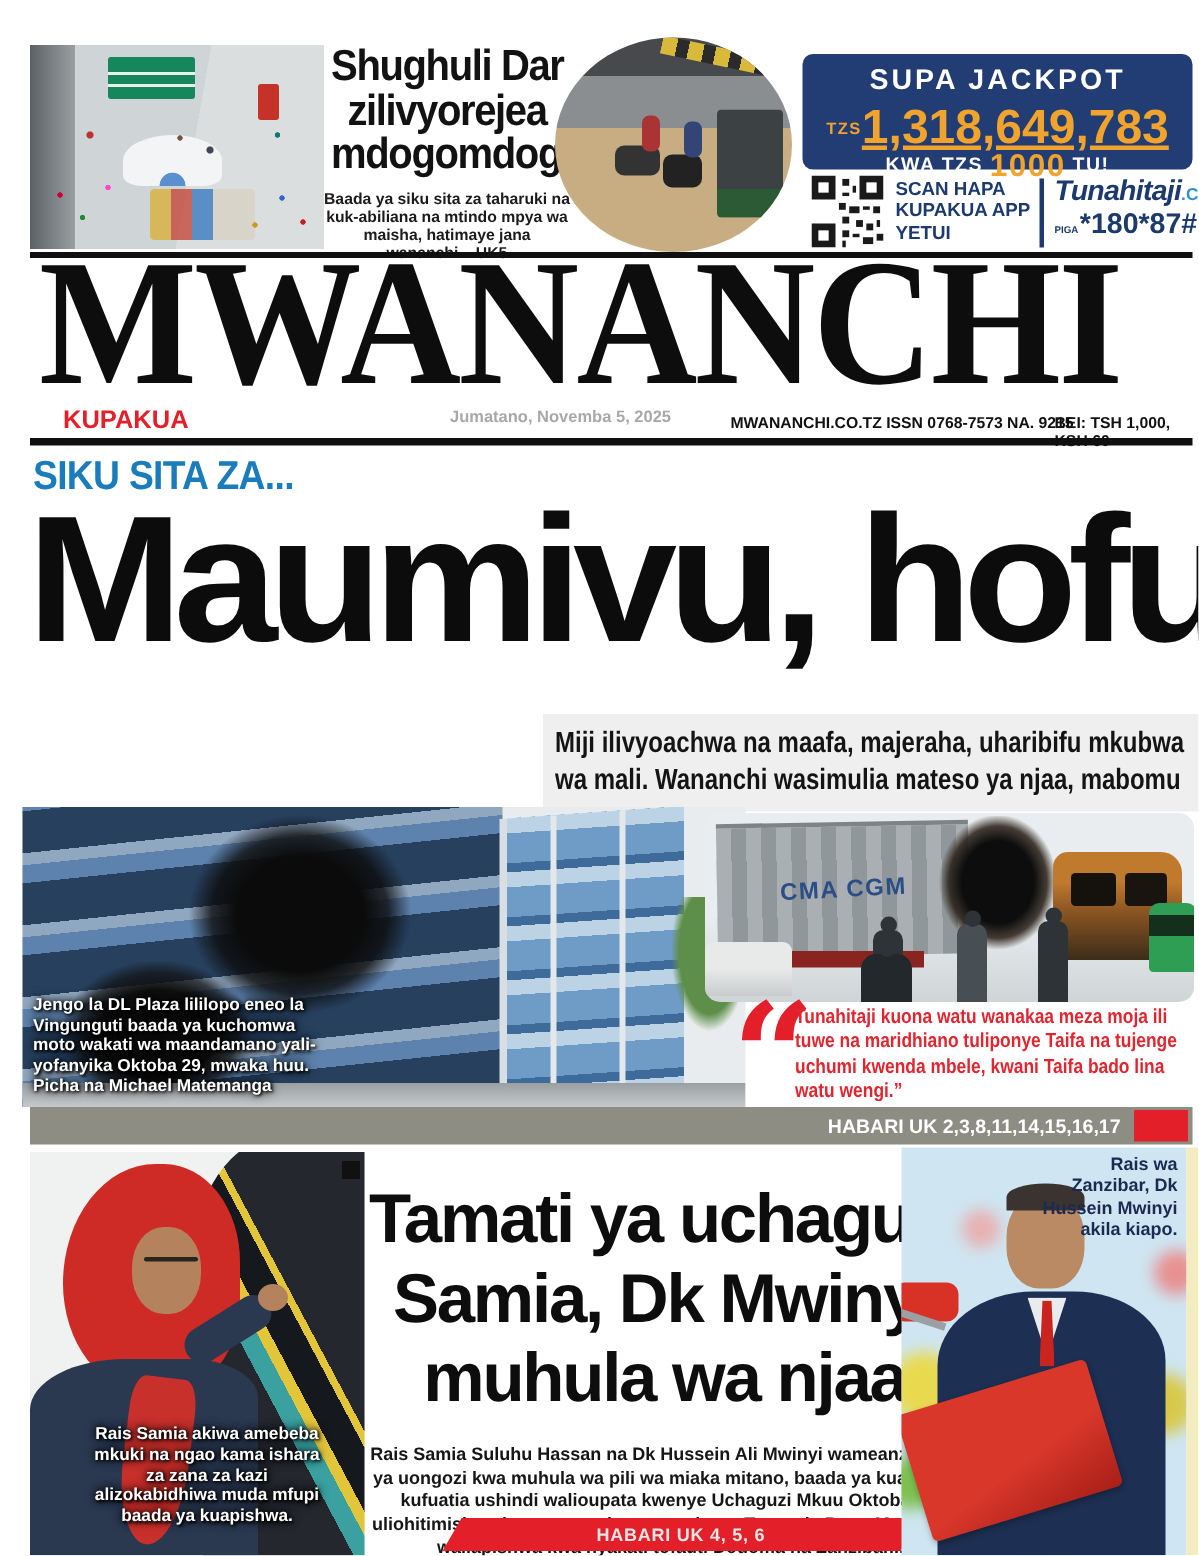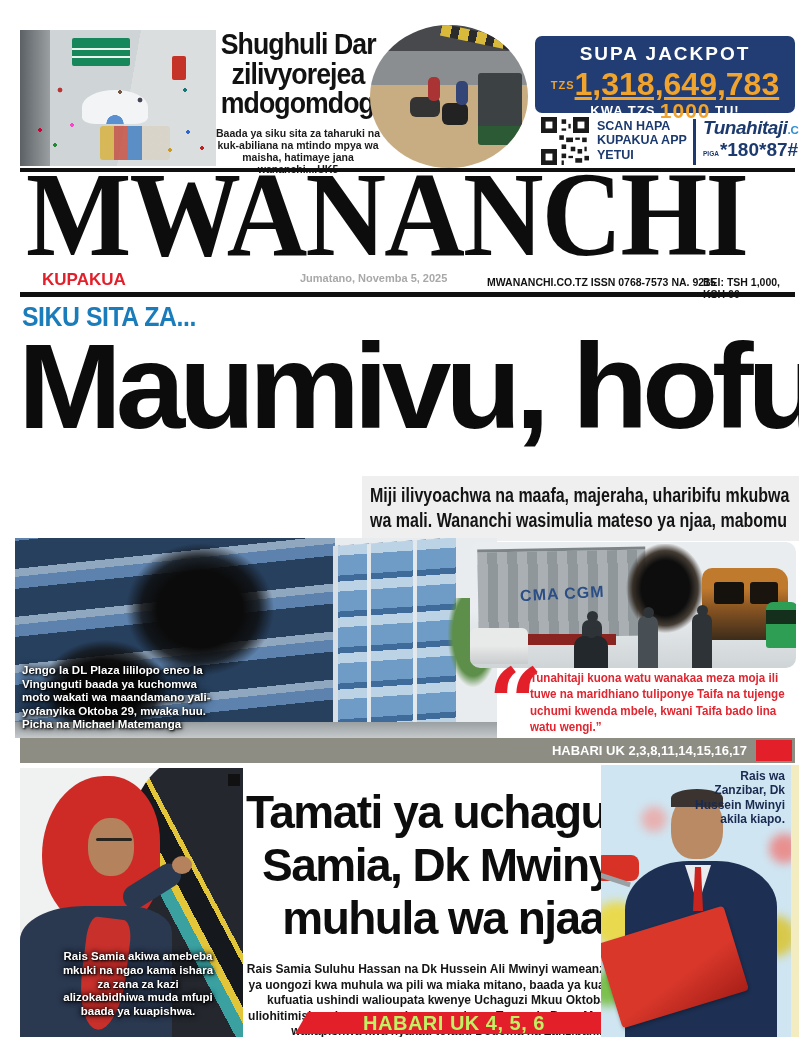--- a/index.html
+++ b/index.html
@@ -136,21 +136,21 @@
   .sa-arm{left:100px;top:106px;width:64px;height:24px;background:#2a3850;border-radius:12px;transform:rotate(-32deg);}
   .sa-fist{left:152px;top:88px;width:20px;height:18px;background:#b5825e;border-radius:50%;}
   .samia-caption{left:42px;top:182px;width:152px;font-size:11.5px;font-weight:700;line-height:1.2;color:#fff;
      text-shadow:0 0 4px #000,1px 1px 2px #000,0 0 7px rgba(0,0,0,.85);text-align:center;}
   .black-square{left:228px;top:774px;width:12px;height:12px;background:#111;}
   .second-headline{left:238px;top:786px;width:410px;text-align:center;}
   .h2line{font-size:46px;line-height:1.15;font-weight:800;color:#0d0d0d;letter-spacing:-1.5px;white-space:nowrap;}
   .second-body{left:243px;top:962px;width:408px;text-align:center;font-size:12px;font-weight:700;line-height:1.3;color:#161616;}
   .refs-banner2{left:295px;top:1012px;width:318px;height:22px;background:#e3202a;
      clip-path:polygon(4% 0,100% 0,96% 100%,0 100%);text-align:center;}
-  .refs2-text{line-height:22px;font-size:20px;font-weight:800;color:#bef264;letter-spacing:.5px;}
+  .refs2-text{line-height:22px;font-size:12px;font-weight:800;color:#e5e5e5;letter-spacing:.5px;}
   .mwinyi-photo{left:601px;top:765px;width:190px;height:272px;overflow:hidden;background:#cfe6f2;}
   .mw-blur{left:-10px;top:-10px;width:210px;height:292px;filter:blur(5px);background:
      radial-gradient(circle 34px at 12% 58%,#e9d94e 0 60%,transparent 75%),
      radial-gradient(circle 26px at 8% 80%,#7cc04e 0 60%,transparent 75%),
      radial-gradient(circle 30px at 88% 62%,#d8c84a 0 60%,transparent 75%),
      radial-gradient(circle 22px at 92% 32%,#e89090 0 60%,transparent 75%),
      radial-gradient(circle 26px at 50% 90%,#d4b84a 0 60%,transparent 75%),
      radial-gradient(circle 20px at 30% 22%,#e8b0b0 0 55%,transparent 72%);}
   .mw-suit{left:24px;top:96px;width:152px;height:176px;background:#1d2f52;border-radius:42% 40% 0 0/28% 26% 0 0;}
   .mw-shirt{left:84px;top:100px;width:26px;height:40px;background:#e9ecee;clip-path:polygon(0 0,100% 0,50% 100%);}

